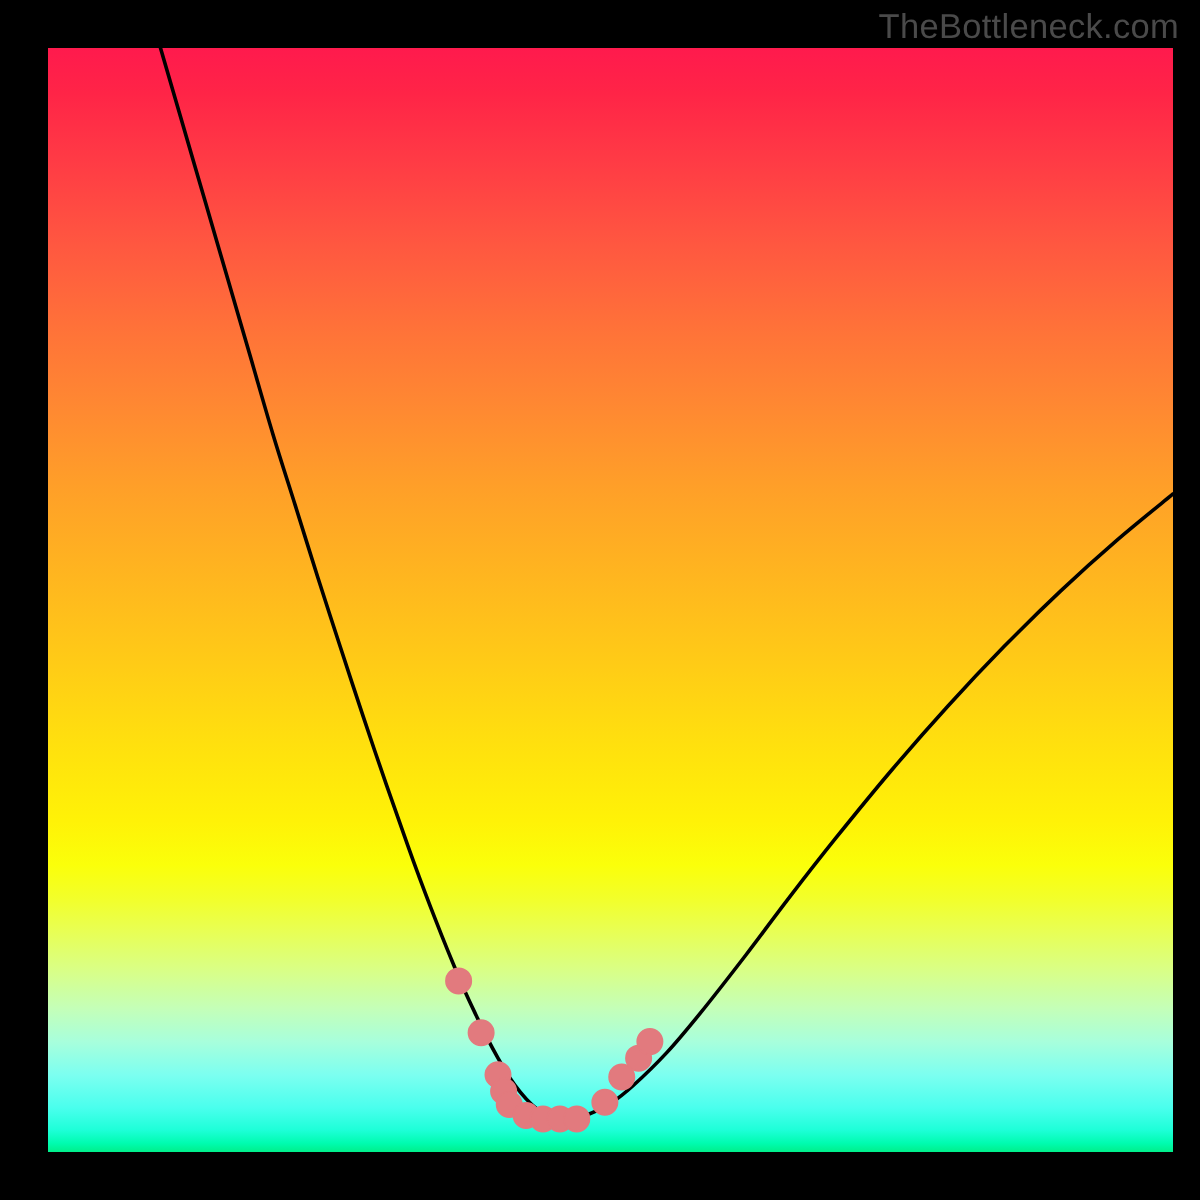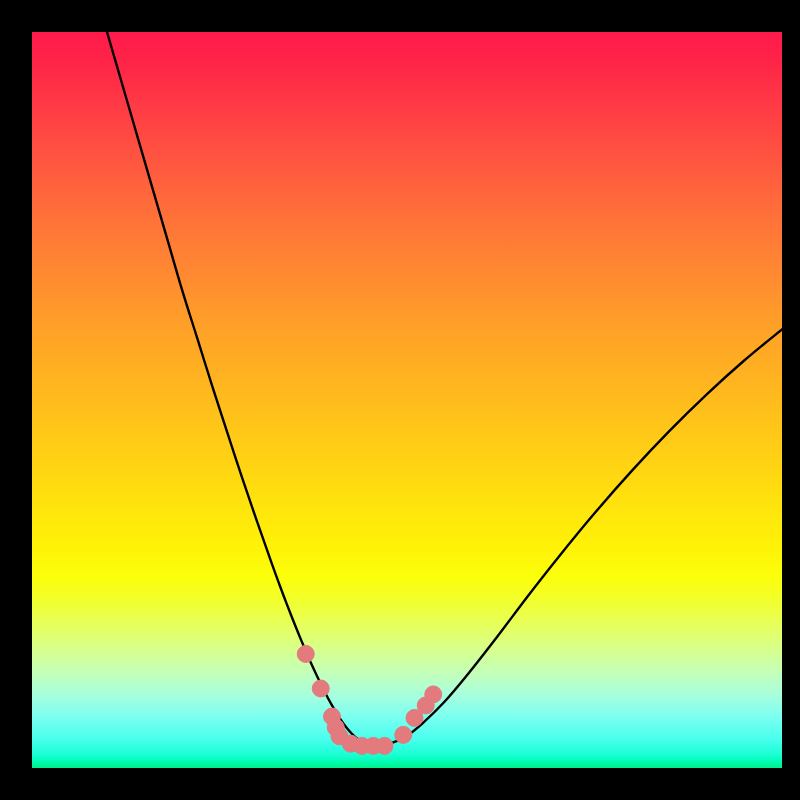--- a/index.html
+++ b/index.html
@@ -69,20 +69,21 @@
     inset: 0;
     width: 100%;
     height: 100%;
   }
 </style>
 </head>
 <body>
 
 <div class="frame">
 
+  <div class="watermark">TheBottleneck.com</div>
 
   <div class="plot-area">
     <div class="gradient-bg"></div>
 
     <svg class="curve" viewBox="0 0 750 736" preserveAspectRatio="none">
       <path id="curve-path" fill="none" stroke-width="2.4" stroke-linecap="round" stroke-linejoin="round" d="M 75.00 0.00 C 77.70 9.27, 84.60 32.97, 90.00 51.52 C 95.40 70.07, 99.60 84.49, 105.00 103.04 C 110.40 121.59, 114.60 136.01, 120.00 154.56 C 125.40 173.11, 129.60 187.53, 135.00 206.08 C 140.40 224.63, 144.60 239.72, 150.00 257.60 C 155.40 275.48, 159.60 288.22, 165.00 305.44 C 170.40 322.66, 174.60 336.32, 180.00 353.28 C 185.40 370.24, 189.60 383.09, 195.00 399.65 C 200.40 416.21, 204.60 429.12, 210.00 445.28 C 215.40 461.44, 219.60 473.81, 225.00 489.44 C 230.40 505.07, 235.95 520.73, 240.00 532.13 C 244.05 543.52, 244.80 545.45, 247.50 552.74 C 250.20 560.02, 252.30 565.59, 255.00 572.61 C 257.70 579.63, 259.80 584.99, 262.50 591.74 C 265.20 598.50, 267.30 603.65, 270.00 610.14 C 272.70 616.64, 274.80 621.71, 277.50 627.81 C 280.20 633.90, 282.30 638.30, 285.00 644.00 C 287.70 649.70, 289.80 654.16, 292.50 659.46 C 295.20 664.76, 297.30 668.67, 300.00 673.44 C 302.70 678.21, 304.80 681.85, 307.50 685.95 C 310.20 690.06, 312.30 692.94, 315.00 696.26 C 317.70 699.57, 319.80 701.83, 322.50 704.35 C 325.20 706.87, 327.30 708.52, 330.00 710.24 C 332.70 711.96, 334.80 713.26, 337.50 713.92 C 340.20 714.58, 340.95 714.45, 345.00 713.92 C 349.05 713.39, 354.60 712.83, 360.00 710.98 C 365.40 709.12, 369.60 707.06, 375.00 703.62 C 380.40 700.17, 383.25 697.93, 390.00 691.84 C 396.75 685.75, 404.40 678.50, 412.50 669.76 C 420.60 661.02, 425.55 654.92, 435.00 643.26 C 444.45 631.61, 454.20 619.03, 465.00 604.99 C 475.80 590.95, 484.20 579.29, 495.00 565.25 C 505.80 551.21, 512.85 542.08, 525.00 526.98 C 537.15 511.87, 549.00 497.24, 562.50 481.34 C 576.00 465.45, 586.50 453.49, 600.00 438.66 C 613.50 423.82, 624.00 412.69, 637.50 398.91 C 651.00 385.13, 661.50 374.83, 675.00 362.11 C 688.50 349.39, 699.00 339.91, 712.50 328.26 C 726.00 316.60, 743.25 302.91, 750.00 297.34" stroke="#000000"></path>
       <g id="markers-group">
           <circle cx="273.75" cy="621.92" r="8.5" fill="#e27a7e" stroke="#e27a7e"></circle>
           <circle cx="288.75" cy="656.51" r="8.5" fill="#e27a7e" stroke="#e27a7e"></circle>
           <circle cx="300.00" cy="684.48" r="8.5" fill="#e27a7e" stroke="#e27a7e"></circle>

